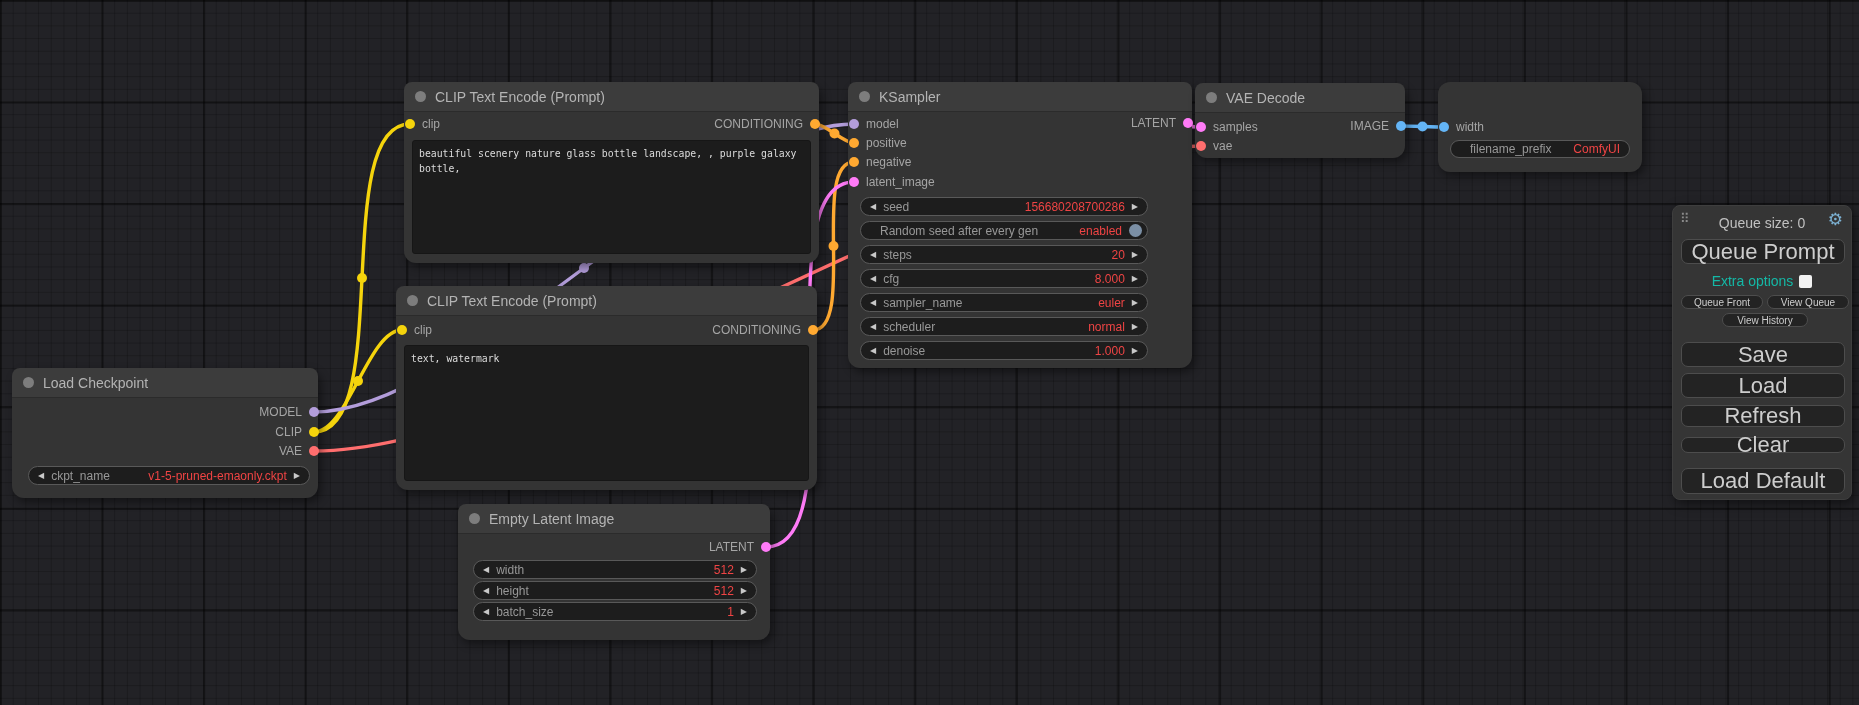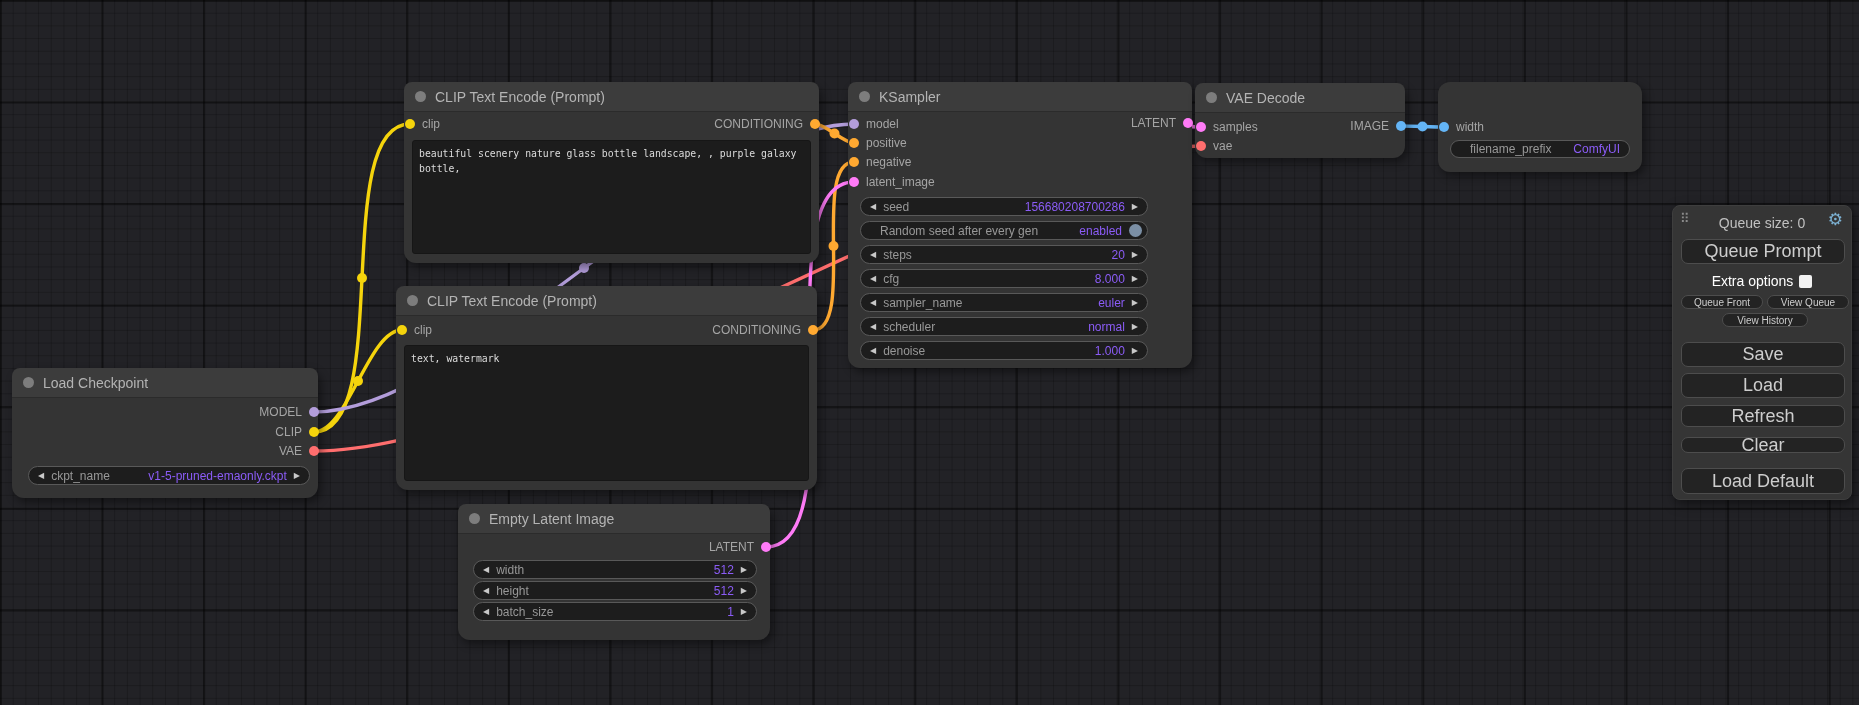--- a/index.html
+++ b/index.html
@@ -23,38 +23,38 @@
   .tdot{width:11px;height:11px;border-radius:50%;background:#7d7d7d;flex:none;}
   .port{position:absolute;display:flex;align-items:center;gap:7px;font-size:12px;color:#a5a5a5;
         transform:translateY(-50%);white-space:nowrap;}
   .port.in{left:1px;}
   .port.out{right:-1px;}
   .pdot{width:10px;height:10px;border-radius:50%;flex:none;background:#888;}
   .widget{position:absolute;background:#1d1d1d;border:1px solid #595959;border-radius:10px;height:19px;
           box-sizing:border-box;display:flex;align-items:center;padding:0 9px;font-size:12px;gap:7px;white-space:nowrap;overflow:hidden;}
   .warr{font-size:8px;color:#c8c8c8;flex:none;}
   .wlabel{color:#989898;}
-  .wval{margin-left:auto;color:#8b5cf6;}
+  .wval{margin-left:auto;color:#ef4444;}
   .widget.noarr .wlabel{padding-left:10px;}
   .toggle{width:13px;height:13px;border-radius:50%;flex:none;margin-right:-4px;}
   .prompt{position:absolute;background:#1c1c1c;border:1px solid #161616;border-radius:3px;color:#dcdcdc;
           font-family:"DejaVu Sans Mono",monospace;font-size:9.8px;line-height:15px;
           padding:5px 6px;box-sizing:border-box;overflow:hidden;white-space:pre-wrap;word-wrap:break-word;}
   
   #menu{position:absolute;z-index:3;left:1672px;top:205px;width:180px;height:295px;background:#353535;
         border:1px solid #3e3e3e;border-radius:8px;box-shadow:3px 4px 12px rgba(0,0,0,.5);box-sizing:border-box;}
   .handle{position:absolute;left:7px;top:5px;font-size:13px;color:#8a8a8a;letter-spacing:-2px;}
   .qsize{position:absolute;left:0;right:0;top:9px;text-align:center;font-size:14px;color:#c0c0c0;}
   .gear{position:absolute;right:8px;top:4px;font-size:17px;line-height:20px;}
   .mbtn{position:absolute;background:#232323;border:1px solid #4d4d4d;color:#cdcdcd;text-align:center;
         box-sizing:border-box;border-radius:7px;display:flex;align-items:center;justify-content:center;}
-  .mbtn.big{left:8px;width:164px;height:25px;font-size:18px;}
+  .mbtn.big{left:8px;width:164px;height:25px;font-size:22px;}
   .mbtn.small{height:14px;font-size:10px;border-radius:8px;}
   .extra{position:absolute;left:0;right:0;top:67px;display:flex;align-items:center;justify-content:center;gap:6px;
-         font-size:14px;color:#ffffff;}
+         font-size:14px;color:#14b8a6;}
   .cbx{width:13px;height:13px;background:#f2f2f2;border-radius:2px;flex:none;}
 </style>
 </head>
 <body>
 
 <svg id="wires" width="1859" height="705">
     <path d="M 314 432 C 394.6535802057168 432, 329.3464197942832 124, 410 124" stroke="#F5D40C" stroke-width="3.4" fill="none"></path>
     <circle cx="362" cy="278" r="5" fill="#F5D40C"></circle>
     <path d="M 314 432 C 347.6786282380978 432, 368.3213717619022 330, 402 330" stroke="#F5D40C" stroke-width="3.4" fill="none"></path>
     <circle cx="358" cy="381" r="5" fill="#F5D40C"></circle>

